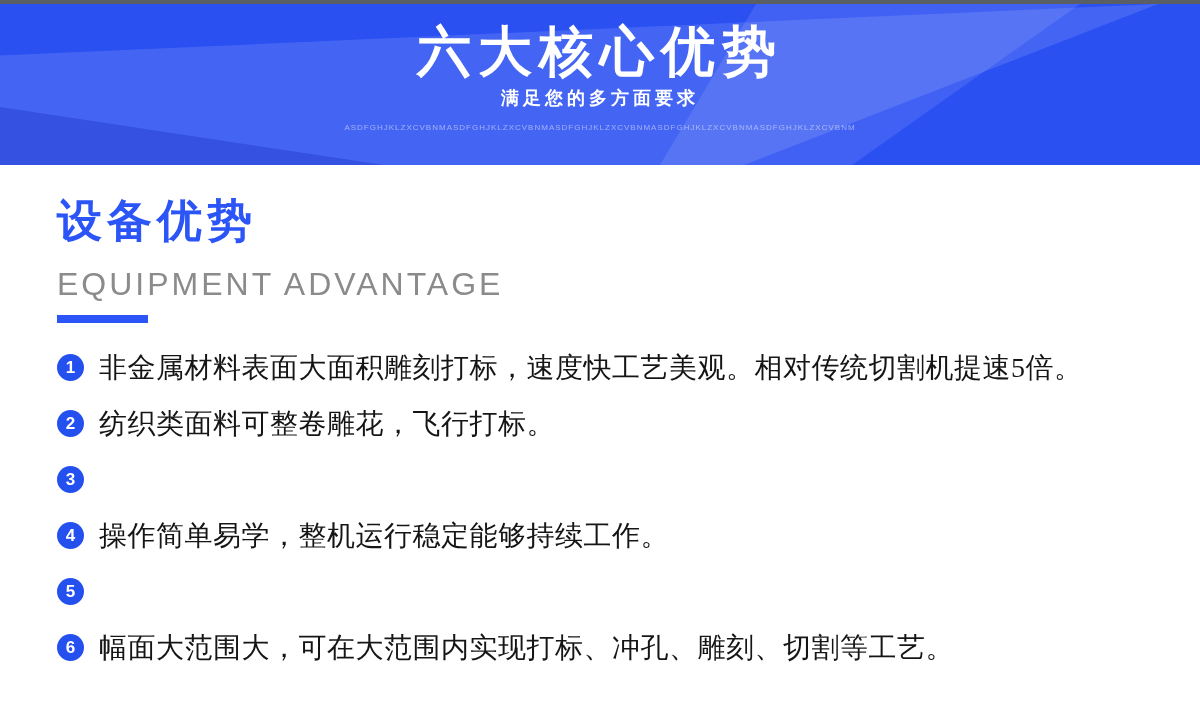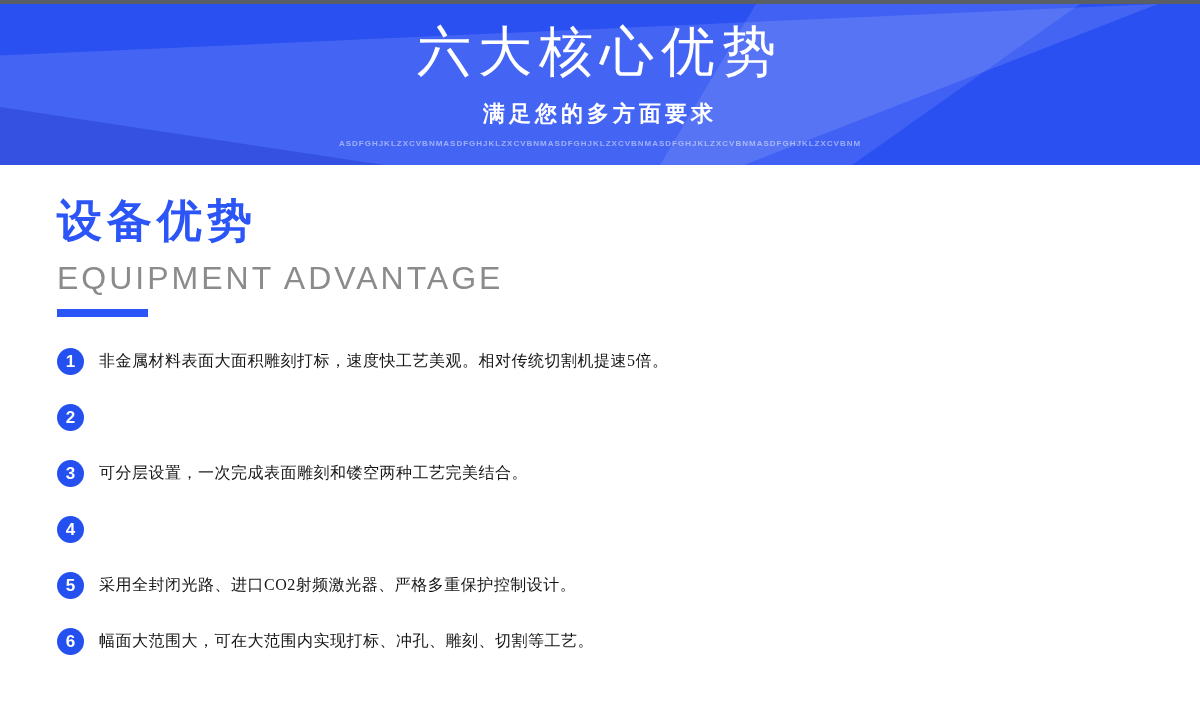--- a/index.html
+++ b/index.html
@@ -33,53 +33,53 @@
   }
   .shape-dark-corner {
     background: rgba(16, 38, 190, 0.30);
     clip-path: polygon(0 64%, 32% 100%, 0 100%);
   }
   .hero-title {
     margin: 0;
     padding-top: 17px;
     font-size: 54px;
     line-height: 60px;
-    font-weight: 400;
+    font-weight: 700;
     letter-spacing: 7px;
   }
   .hero-subtitle {
-    margin-top: 20px;
-    font-size: 22px;
+    margin-top: 4px;
+    font-size: 18px;
     line-height: 26px;
     font-weight: 700;
     letter-spacing: 4px;
     font-family: Liberation Serif, serif;
   }
   .hero-watermark {
     margin-top: 11px;
     font-size: 8px;
     line-height: 12px;
-    font-weight: 700;
+    font-weight: 400;
     letter-spacing: 1px;
     color: rgba(255,255,255,0.48);
     text-align: center;
   }
   
   .section { padding-left: 57px; position: relative; }
   .section-title-cn {
     margin: 0;
     margin-top: 22px;
     font-size: 45px;
     line-height: 68px;
     font-weight: 700;
     letter-spacing: 5px;
     color: var(--primary, #2b55f7);
   }
   .section-title-en {
-    margin-top: 5px;
+    margin-top: 11px;
     font-size: 32px;
     line-height: 36px;
     font-weight: 400;
     letter-spacing: 3px;
     color: var(--en-gray, #8b8b8b);
   }
   .section-rule {
     margin-top: 13px;
     width: 91px;
     height: 8px;
@@ -99,21 +99,21 @@
     background: var(--badge, #2450f0);
     color: #ffffff;
     font-size: 17px;
     font-weight: 700;
     display: flex;
     align-items: center;
     justify-content: center;
   }
   .adv-text {
     margin-left: 15px;
-    font-size: 16px;
+    font-size: 28px;
     letter-spacing: 0.5px;
     color: var(--body-text, #151515);
     font-family: "Liberation Serif", serif;
     white-space: nowrap;
   }
 </style>
 </head>
 <body>
 
 <div class="topbar"></div>
@@ -134,30 +134,30 @@
   <div class="section-title-en">EQUIPMENT ADVANTAGE</div>
   <div class="section-rule"></div>
 
   <div class="adv-list">
     <div class="adv-row">
       <span class="adv-badge">1</span>
       <span class="adv-text">非金属材料表面大面积雕刻打标，速度快工艺美观。相对传统切割机提速5倍。</span>
     </div>
     <div class="adv-row">
       <span class="adv-badge">2</span>
+      <span class="adv-text">纺织类面料可整卷雕花，飞行打标。</span>
     </div>
     <div class="adv-row">
       <span class="adv-badge">3</span>
-      <span class="adv-text">可分层设置，一次完成表面雕刻和镂空两种工艺完美结合。</span>
     </div>
     <div class="adv-row">
       <span class="adv-badge">4</span>
+      <span class="adv-text">操作简单易学，整机运行稳定能够持续工作。</span>
     </div>
     <div class="adv-row">
       <span class="adv-badge">5</span>
-      <span class="adv-text">采用全封闭光路、进口CO2射频激光器、严格多重保护控制设计。</span>
     </div>
     <div class="adv-row">
       <span class="adv-badge">6</span>
       <span class="adv-text">幅面大范围大，可在大范围内实现打标、冲孔、雕刻、切割等工艺。</span>
     </div>
   </div>
 </div>
 
 </body></html>

